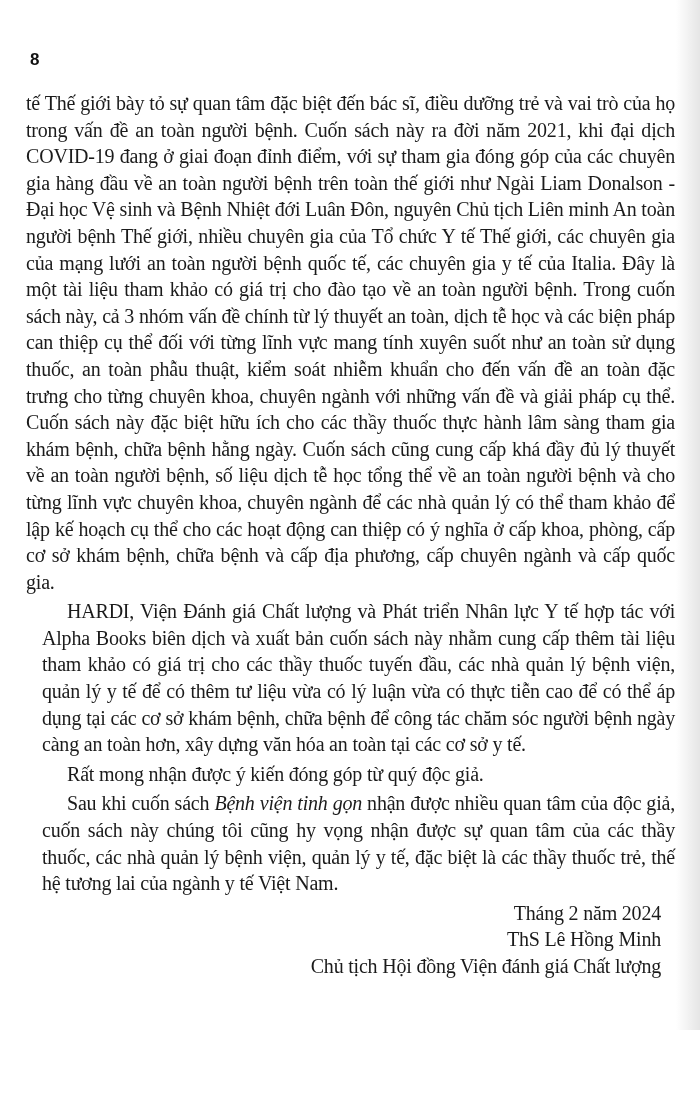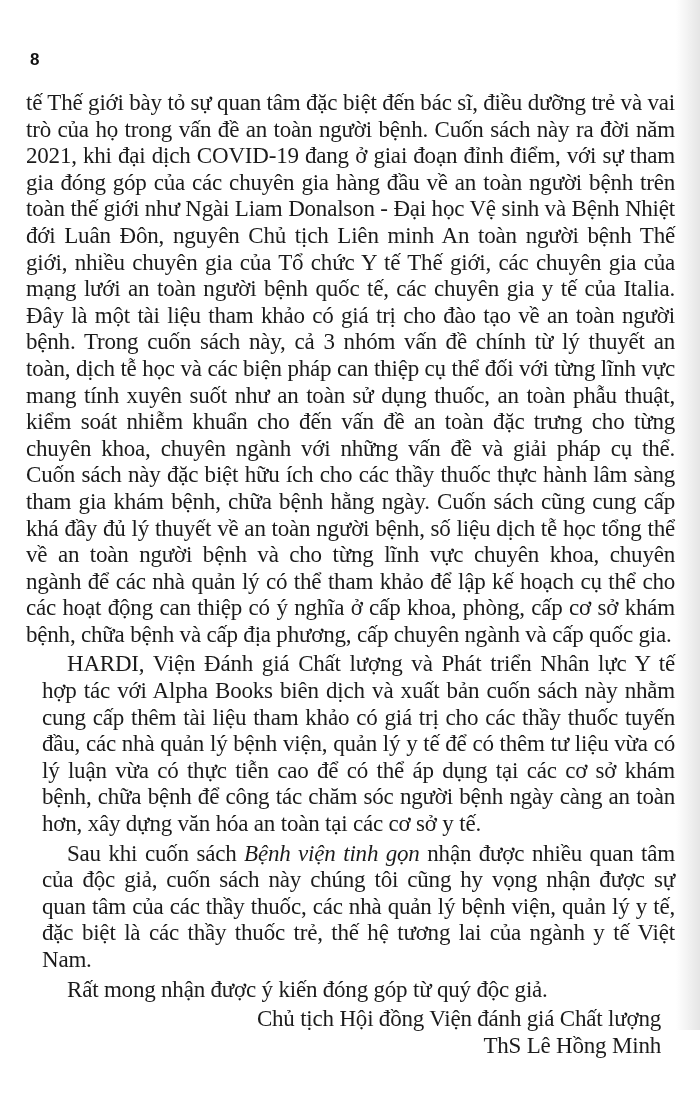--- a/index.html
+++ b/index.html
@@ -28,21 +28,21 @@
     font-family: "Liberation Sans", sans-serif;
     font-weight: bold;
     font-size: 17px;
     color: #111111;
   }
   .content {
     position: absolute;
     top: 90px;
     left: 26px;
     width: 649px;
-    font-size: 23px;
+    font-size: 20px;
     line-height: 26.6px;
     letter-spacing: -0.2px;
     text-align: justify;
   }
   .content p {
     margin: 0 0 3px 0;
   }
   .content p.indent {
     text-indent: 25px;
     margin-left: 16px;
@@ -63,24 +63,25 @@
   <div class="edge-shadow"></div>
 
   <div class="page-number">8</div>
 
   <div class="content">
 
     <p>tế Thế giới bày tỏ sự quan tâm đặc biệt đến bác sĩ, điều dưỡng trẻ và vai trò của họ trong vấn đề an toàn người bệnh. Cuốn sách này ra đời năm 2021, khi đại dịch COVID-19 đang ở giai đoạn đỉnh điểm, với sự tham gia đóng góp của các chuyên gia hàng đầu về an toàn người bệnh trên toàn thế giới như Ngài Liam Donalson - Đại học Vệ sinh và Bệnh Nhiệt đới Luân Đôn, nguyên Chủ tịch Liên minh An toàn người bệnh Thế giới, nhiều chuyên gia của Tổ chức Y tế Thế giới, các chuyên gia của mạng lưới an toàn người bệnh quốc tế, các chuyên gia y tế của Italia. Đây là một tài liệu tham khảo có giá trị cho đào tạo về an toàn người bệnh. Trong cuốn sách này, cả 3 nhóm vấn đề chính từ lý thuyết an toàn, dịch tễ học và các biện pháp can thiệp cụ thể đối với từng lĩnh vực mang tính xuyên suốt như an toàn sử dụng thuốc, an toàn phẫu thuật, kiểm soát nhiễm khuẩn cho đến vấn đề an toàn đặc trưng cho từng chuyên khoa, chuyên ngành với những vấn đề và giải pháp cụ thể. Cuốn sách này đặc biệt hữu ích cho các thầy thuốc thực hành lâm sàng tham gia khám bệnh, chữa bệnh hằng ngày. Cuốn sách cũng cung cấp khá đầy đủ lý thuyết về an toàn người bệnh, số liệu dịch tễ học tổng thể về an toàn người bệnh và cho từng lĩnh vực chuyên khoa, chuyên ngành để các nhà quản lý có thể tham khảo để lập kế hoạch cụ thể cho các hoạt động can thiệp có ý nghĩa ở cấp khoa, phòng, cấp cơ sở khám bệnh, chữa bệnh và cấp địa phương, cấp chuyên ngành và cấp quốc gia.</p>
 
     <p class="indent">HARDI, Viện Đánh giá Chất lượng và Phát triển Nhân lực Y tế hợp tác với Alpha Books biên dịch và xuất bản cuốn sách này nhằm cung cấp thêm tài liệu tham khảo có giá trị cho các thầy thuốc tuyến đầu, các nhà quản lý bệnh viện, quản lý y tế để có thêm tư liệu vừa có lý luận vừa có thực tiễn cao để có thể áp dụng tại các cơ sở khám bệnh, chữa bệnh để công tác chăm sóc người bệnh ngày càng an toàn hơn, xây dựng văn hóa an toàn tại các cơ sở y tế.</p>
 
+    <p class="indent">Rất mong nhận được ý kiến đóng góp từ quý độc giả.</p>
+
     <p class="indent"><span>Sau khi cuốn sách </span><span class="book-title-italic">Bệnh viện tinh gọn</span><span> nhận được nhiều quan tâm của độc giả, cuốn sách này chúng tôi cũng hy vọng nhận được sự quan tâm của các thầy thuốc, các nhà quản lý bệnh viện, quản lý y tế, đặc biệt là các thầy thuốc trẻ, thế hệ tương lai của ngành y tế Việt Nam.</span></p>
 
-    <p class="indent">Rất mong nhận được ý kiến đóng góp từ quý độc giả.</p>
-
     <div class="signature">
+      <div>Tháng 2 năm 2024</div>
+      <div>ThS Lê Hồng Minh</div>
       <div>Chủ tịch Hội đồng Viện đánh giá Chất lượng</div>
-      <div>ThS Lê Hồng Minh</div>
     </div>
 
   </div>
 
 </div>
 
 </body></html>

